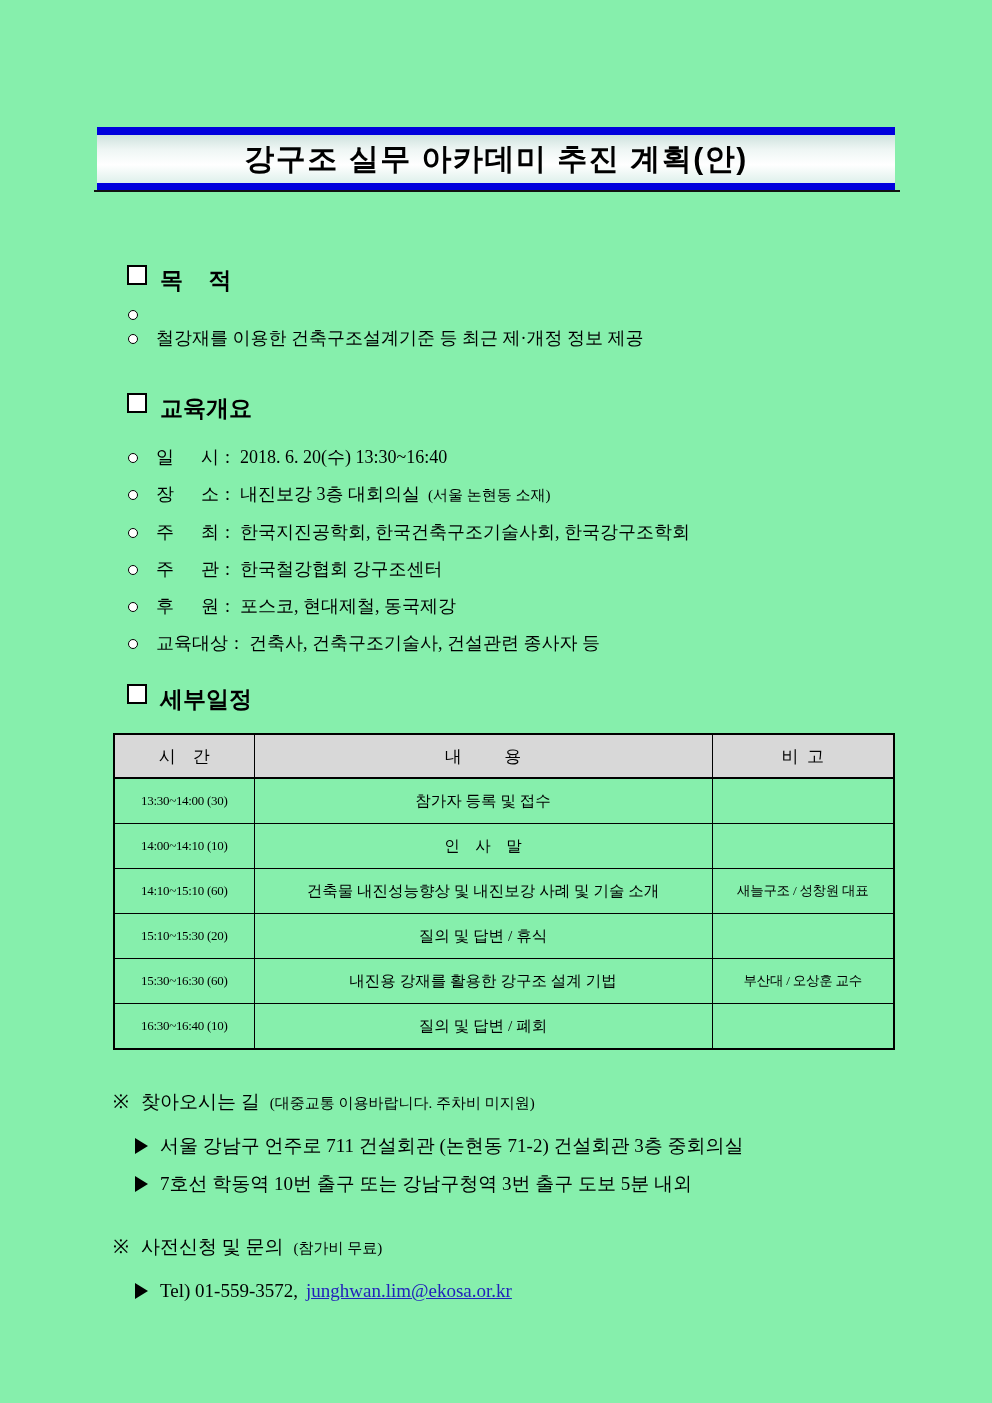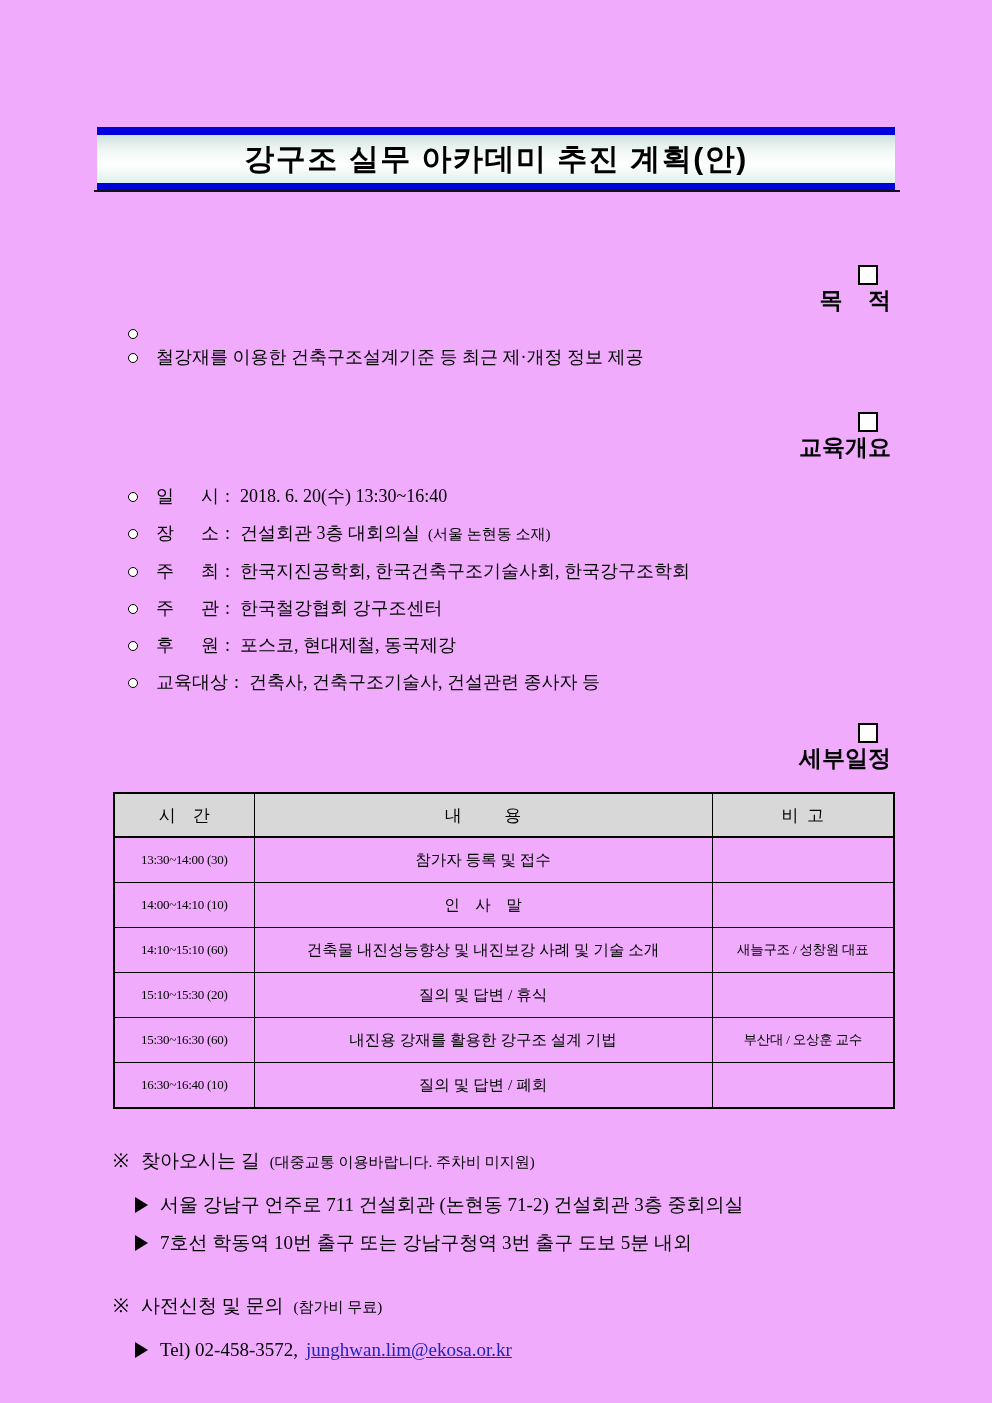--- a/index.html
+++ b/index.html
@@ -1,19 +1,19 @@
 <!DOCTYPE html>
 <html><head>
 <meta charset="utf-8">
 <style>
   html,body{margin:0;padding:0;background:#ffffff;}
   .page{
     position:relative;
     width:992px;height:1403px;
-    background:#f0abfc;
+    background:#86efac;
     font-family:"Liberation Serif","DejaVu Serif",serif;
     color:#000;
     overflow:hidden;
   }
   
   .banner{position:absolute;left:97px;top:127px;width:798px;}
   .banner-bar{height:8px;background:#0000dd;}
   .banner-bar.bottom{height:7px;}
   .banner-body{
     height:48px;
@@ -23,25 +23,25 @@
   .banner-title{
     margin:0;
     font-family:"Liberation Sans","DejaVu Sans",sans-serif;
     font-size:30px;font-weight:bold;letter-spacing:1.5px;
     white-space:pre;
   }
   .banner-underline{height:2px;background:#111;margin:0 -5px 0 -3px;}
   
   .content{position:absolute;left:97px;top:190px;width:798px;}
   .sec-heading{
-    margin:4px;padding-left:15px;
+    margin:15px;padding-left:15px;
     font-family:"Liberation Sans","DejaVu Sans",sans-serif;
     font-size:23px;font-weight:bold;line-height:30px;
     white-space:pre;
-    display:flex;align-items:flex-end;flex-direction:column;
+    display:flex;align-items:flex-start;
   }
   .sq{
     display:inline-block;width:16px;height:16px;
     border:2px solid #000;background:#fff;
     margin-right:13px;flex:0 0 auto;
   }
   .blist{list-style:none;margin:0;padding:0 0 0 31px;}
   .blist li{
     line-height:37px;font-size:18px;white-space:pre;
     display:flex;align-items:baseline;
@@ -135,21 +135,21 @@
       <li>
         <span class="circ"></span>
         <span class="ov-label">일      시</span>
         <span class="ov-colon">:</span>
         <span>2018. 6. 20(수) 13:30~16:40</span>
       </li>
       <li>
         <span class="circ"></span>
         <span class="ov-label">장      소</span>
         <span class="ov-colon">:</span>
-        <span>건설회관 3층 대회의실</span>
+        <span>내진보강 3층 대회의실</span>
         <span class="small-note" style="margin-left:8px;">(서울 논현동 소재)</span>
       </li>
       <li>
         <span class="circ"></span>
         <span class="ov-label">주      최</span>
         <span class="ov-colon">:</span>
         <span>한국지진공학회, 한국건축구조기술사회, 한국강구조학회</span>
       </li>
       <li>
         <span class="circ"></span>
@@ -238,19 +238,19 @@
       </div>
     </div>
 
     <div class="ref-line mt-contact">
       <span class="ref-mark">※</span>
       <span>사전신청 및 문의</span>
       <span class="small-note" style="margin-left:10px;">(참가비 무료)</span>
     </div>
     <div class="arrow-item mt-tel">
       <span class="tri"></span>
-      <span>Tel) 02-458-3572,</span>
+      <span>Tel) 01-559-3572,</span>
       <span style="width:8px;display:inline-block;"></span>
       <a class="email">junghwan.lim@ekosa.or.kr</a>
     </div>
 
   </div>
 </div>
 
 </body></html>

